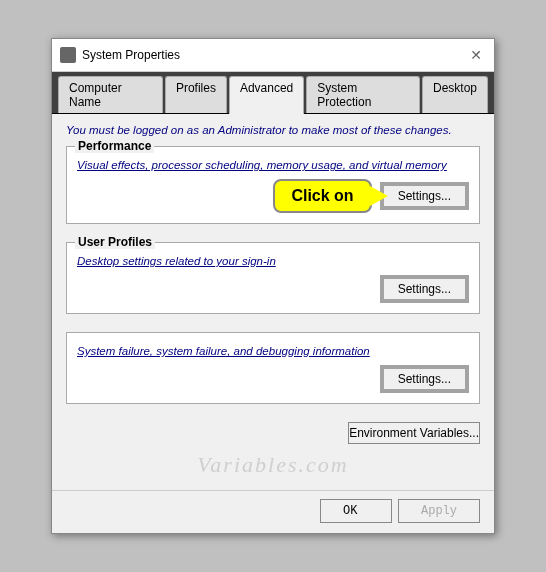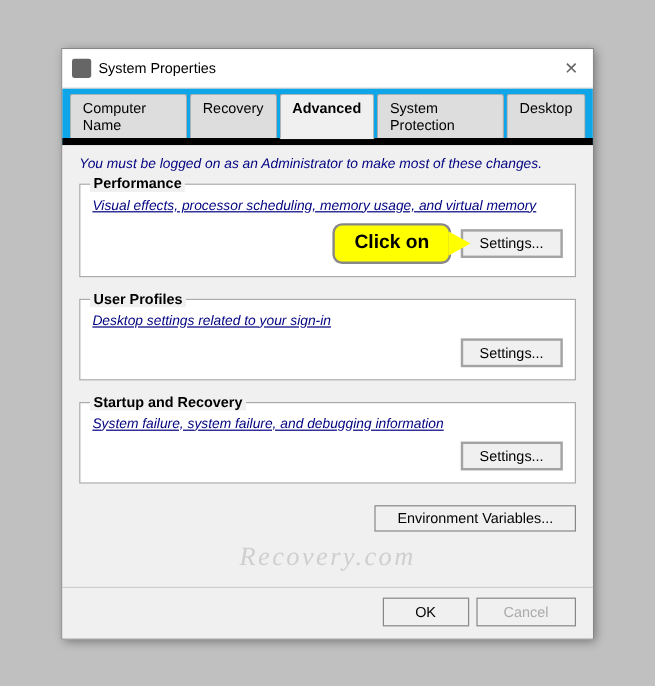--- a/index.html
+++ b/index.html
@@ -50,40 +50,40 @@
       cursor: pointer;
       font-size: 14px;
       color: #666;
       display: flex;
       align-items: center;
       justify-content: center;
       border-radius: 2px;
     }
     .tab-bar {
       display: flex;
-      background: #0ea5e9;
-      border-bottom: 6px solid #000000;
+      background: #404040;
+      border-bottom: 1px solid #000000;
       padding: 4px 6px 0 6px;
       gap: 2px;
       justify-content: flex-end;
     }
     .tab {
       padding: 4px 10px;
       border: 1px solid #aaa;
       border-bottom: none;
       background: #ddd;
       cursor: pointer;
       font-size: 12px;
       border-radius: 3px 3px 0 0;
       color: #000;
     }
     .tab.active {
       background: #f0f0f0;
       border-bottom: 1px solid #f0f0f0;
-      font-weight: bold;
+      font-weight: normal;
       margin-bottom: -1px;
       z-index: 1;
     }
     .content {
       padding: 10px 14px 10px 14px;
       background: #f0f0f0;
     }
     .admin-notice {
       color: #000080;
       font-size: 11.5px;
@@ -115,36 +115,36 @@
       margin-bottom: 8px;
       text-decoration: underline;
     }
     .section-btn-row {
       display: flex;
       justify-content: flex-end;
     }
     .win-btn {
       padding: 3px 14px;
       background: #f0f0f0;
-      border: 2px solid #a3a3a3;
+      border: 4px solid #a3a3a3;
       font-size: 12px;
       cursor: pointer;
       font-family: 'Segoe UI', Tahoma, sans-serif;
       color: #000;
       min-width: 80px;
       text-align: center;
     }
     .win-btn:disabled { color: #aaa; cursor: default; }
     .env-btn-row {
       display: flex;
       justify-content: flex-end;
       margin-bottom: 8px;
     }
     .env-btn {
-      padding: 3px 18px;
+      padding: 3px 0;
       background: #f0f0f0;
       border: 1px solid #888;
       font-size: 12px;
       cursor: pointer;
       font-family: 'Segoe UI', Tahoma, sans-serif;
       color: #000;
     }
     .dialog-btns {
       display: flex;
       justify-content: flex-end;
@@ -152,24 +152,24 @@
       padding: 8px 14px 10px 14px;
       border-top: 1px solid #ccc;
       background: #f0f0f0;
     }
     .dialog-btn {
       padding: 4px 22px;
       background: #f0f0f0;
       border: 1px solid #888;
       font-size: 12px;
       cursor: pointer;
-      font-family: Liberation Sans, sans-serif;
+      font-family: Liberation Mono, monospace;
       color: #000;
       min-width: 72px;
-      text-align: center;
+      text-align: left;
     }
     .dialog-btn:disabled { color: #aaa; cursor: default; }
     
     .callout-container {
       position: relative;
       display: flex;
       align-items: center;
       justify-content: flex-end;
       gap: 0;
     }
@@ -230,21 +230,21 @@
   <div class="title-bar">
     <div class="title-bar-left">
       <div class="title-icon"></div>
       <span class="title-text">System Properties</span>
     </div>
     <button class="close-btn">✕</button>
   </div>
 
   <div class="tab-bar">
     <div class="tab">Computer Name</div>
-    <div class="tab">Recovery</div>
+    <div class="tab">Profiles</div>
     <div class="tab active">Advanced</div>
     <div class="tab">System Protection</div>
     <div class="tab">Desktop</div>
   </div>
 
   <div class="content">
     <div class="admin-notice">You must be logged on as an Administrator to make most of these changes.</div>
 
     <div class="section">
       <span class="section-title">Performance</span>
@@ -259,31 +259,30 @@
 
     <div class="section">
       <span class="section-title">User Profiles</span>
       <div class="section-desc">Desktop settings related to your sign-in</div>
       <div class="section-btn-row">
         <button class="win-btn">Settings...</button>
       </div>
     </div>
 
     <div class="section">
-      <span class="section-title">Startup and Recovery</span>
       <div class="section-desc">System failure, system failure, and debugging information</div>
       <div class="section-btn-row">
         <button class="win-btn">Settings...</button>
       </div>
     </div>
 
     <div class="env-btn-row">
       <button class="env-btn">Environment Variables...</button>
     </div>
 
-    <div class="watermark">Recovery.com</div>
+    <div class="watermark">Variables.com</div>
   </div>
 
   <div class="dialog-btns">
     <button class="dialog-btn">OK</button>
-    <button class="dialog-btn" disabled="">Cancel</button>
+    <button class="dialog-btn" disabled="">Apply</button>
   </div>
 </div>
 
 </body></html>

